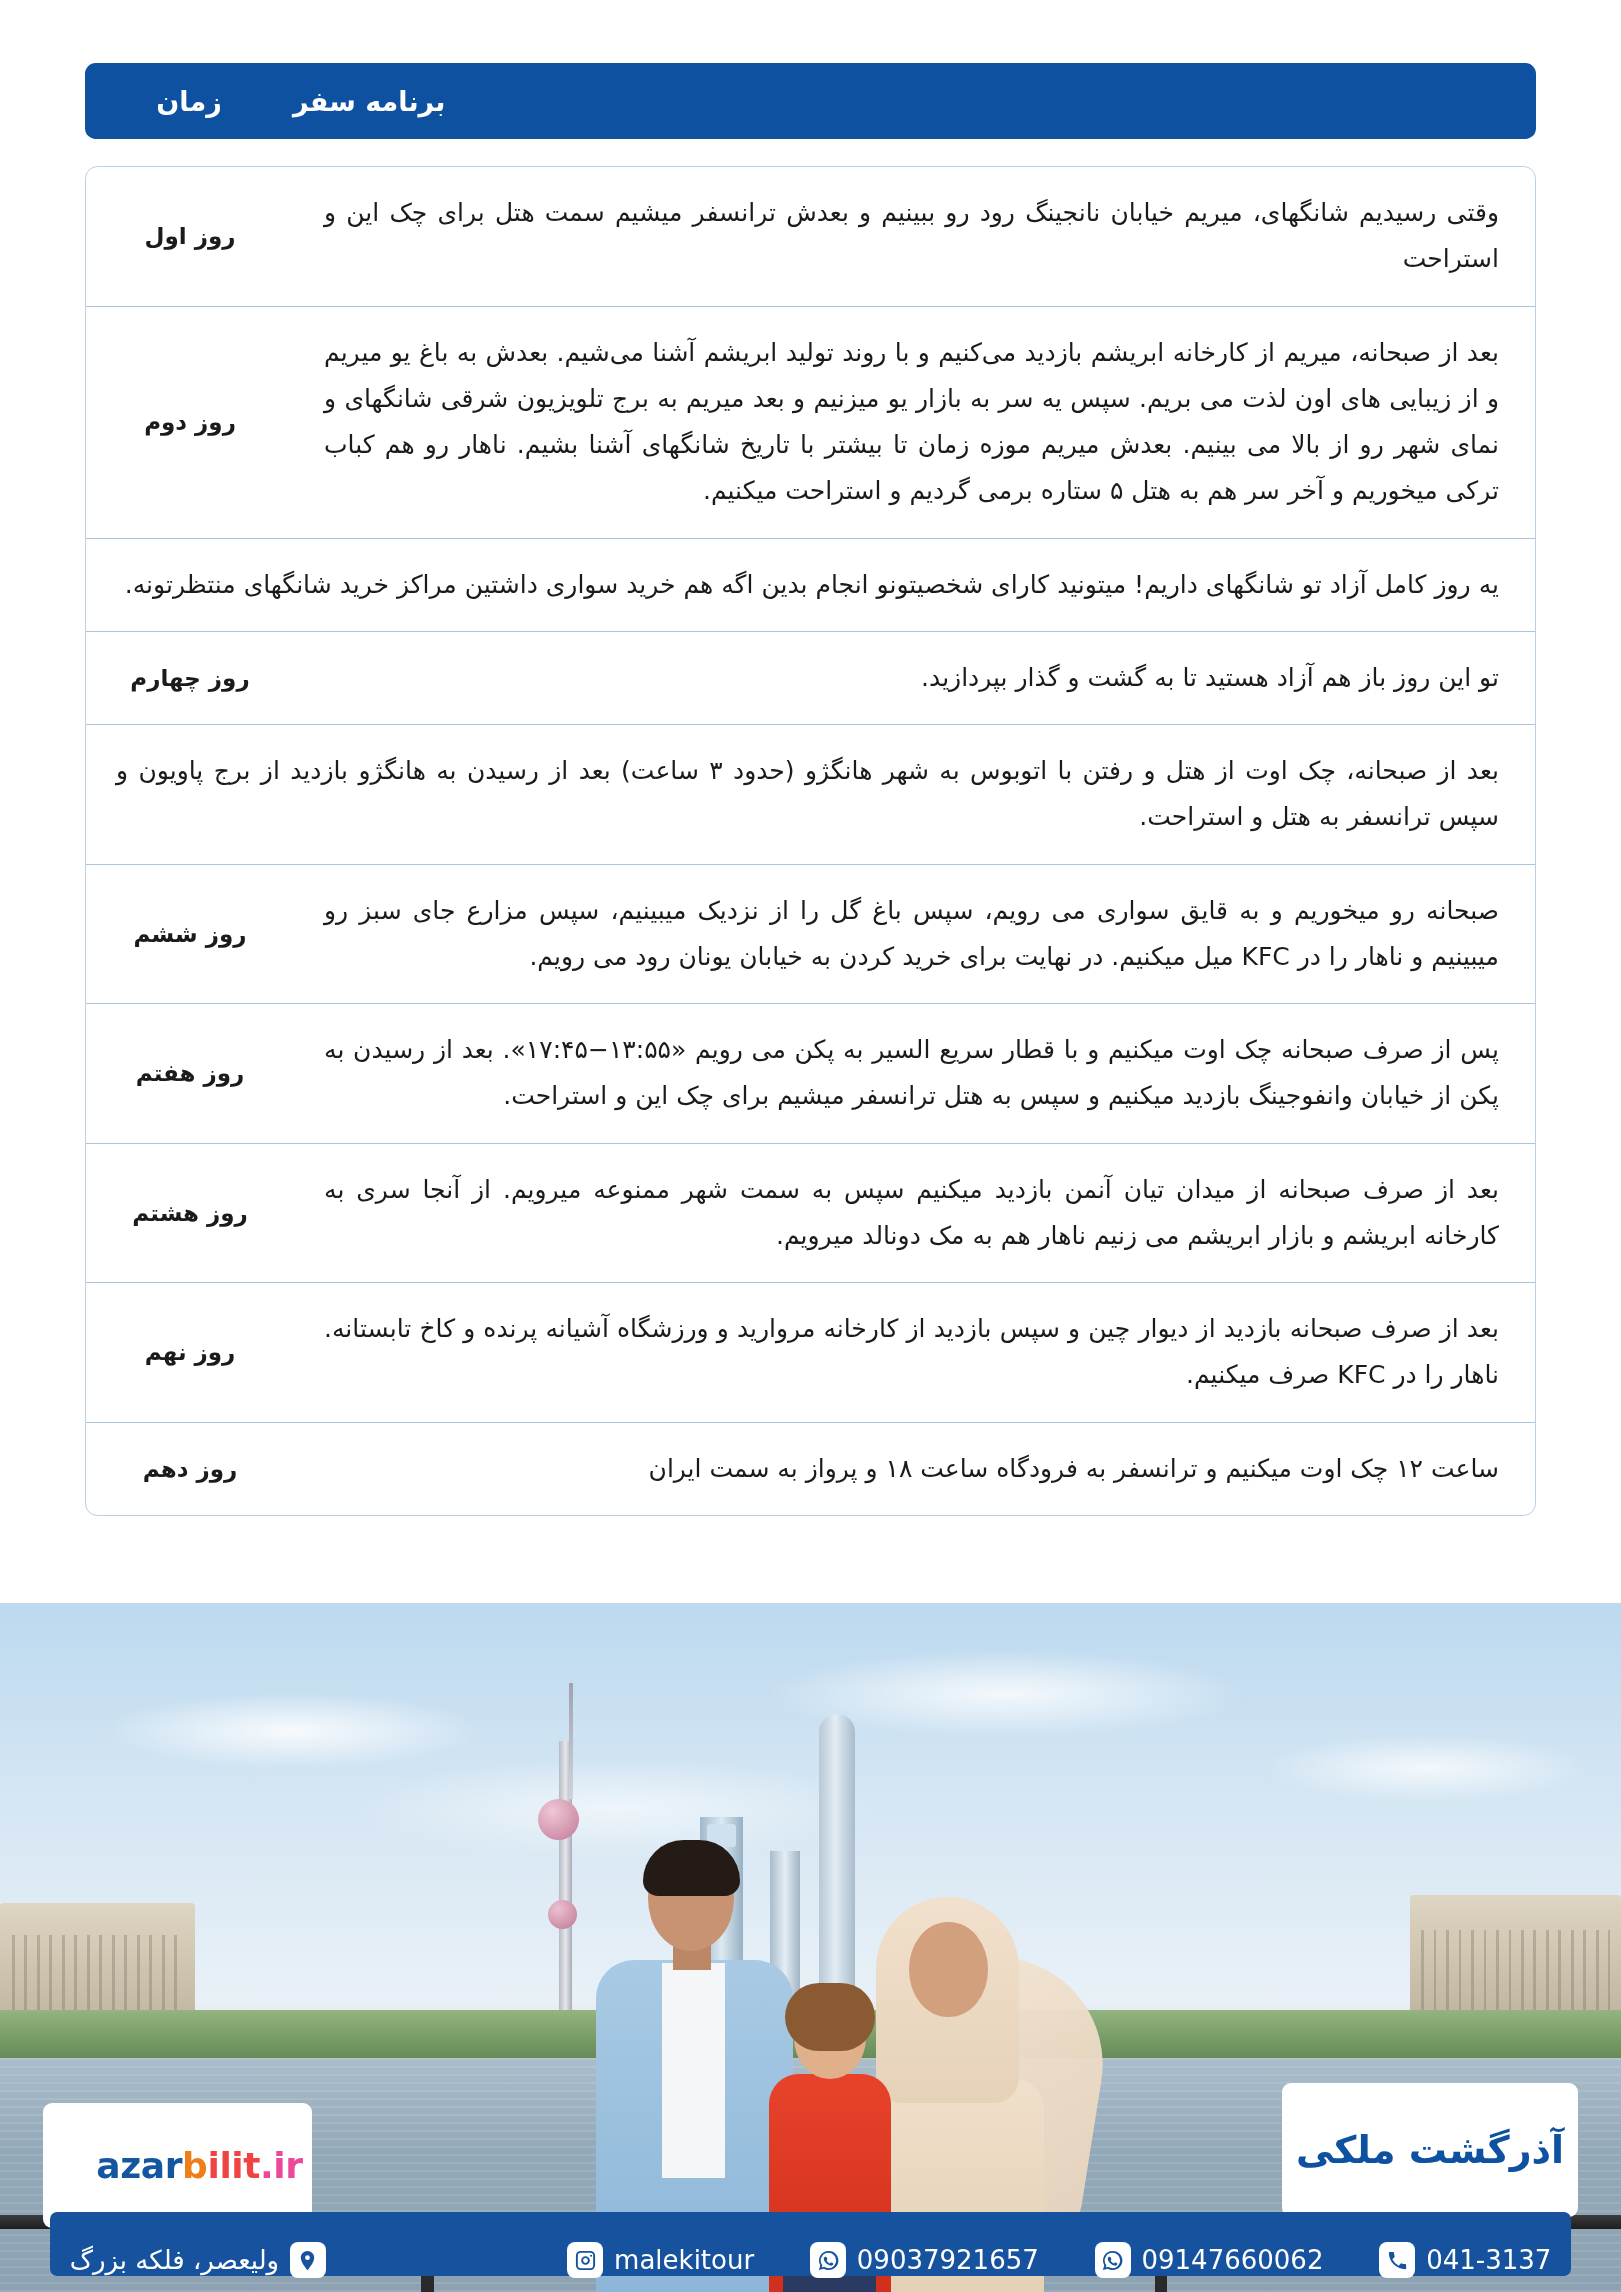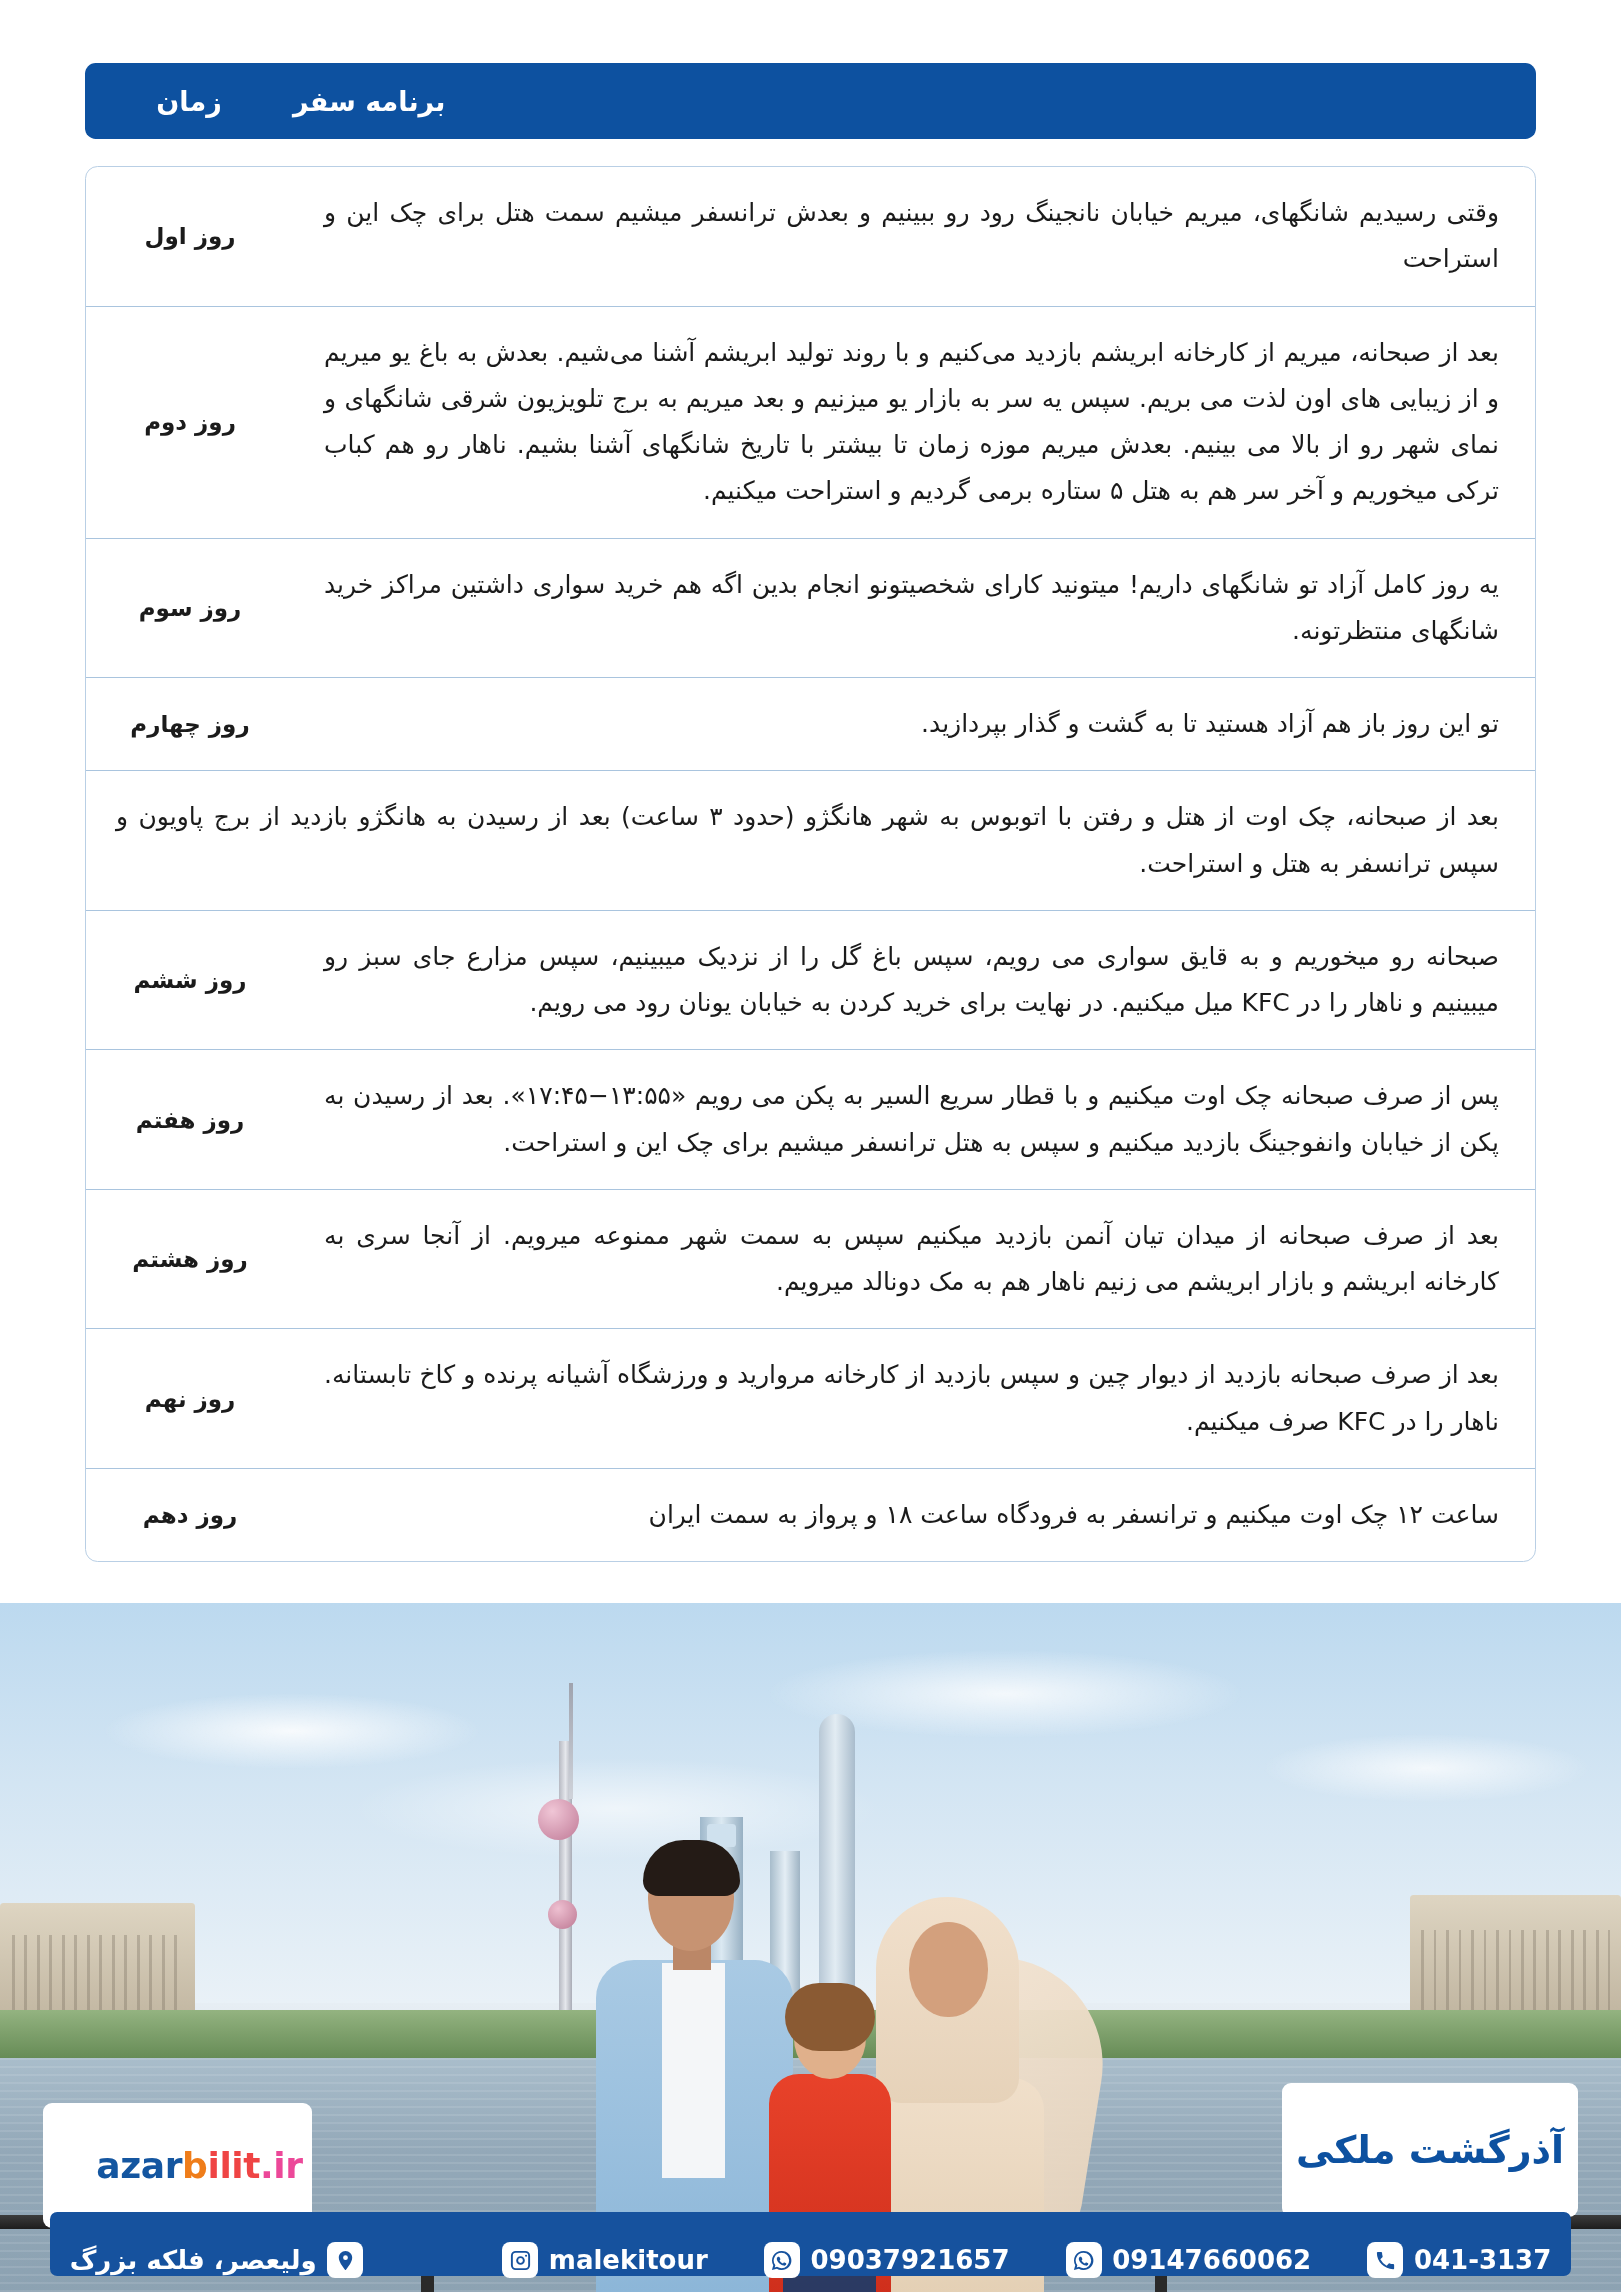--- a/index.html
+++ b/index.html
@@ -231,21 +231,21 @@
 
   
   .contact-bar {
     position:absolute; left:50px; right:50px; top:2212px; height:64px;
     background:#16529e; border-radius:7.2px;
     display:flex; flex-direction:row-reverse; align-items:center;
     padding:0 19.7px; gap:0;
   }
   .contact-item {
     display:flex; flex-direction:row; align-items:center; gap:10.7px;
-    color:#ffffff; font-size:26px; font-weight:bold; direction:ltr;
+    color:#ffffff; font-size:26px; font-weight:normal; direction:ltr;
     white-space:nowrap;
     margin-top:32px;
   }
   .contact-item.rtl { direction:rtl; }
   .ci-icon {
     width:36px; height:36px; border-radius:8px; background:#ffffff;
     display:flex; align-items:center; justify-content:center; flex:0 0 auto;
   }
   .ci-icon svg { width:23px; height:23px; fill:#16529e; }
   .spacer-flex { flex:1 1 auto; }
@@ -276,21 +276,20 @@
         <div class="td-desc">
             <span>بعد از صبحانه، میریم از کارخانه ابریشم بازدید می‌کنیم و با روند تولید ابریشم آشنا می‌شیم. بعدش به باغ یو میریم و از زیبایی های اون لذت می بریم. سپس یه سر به بازار یو میزنیم و بعد میریم به برج تلویزیون شرقی شانگهای و نمای شهر رو از بالا می بینیم. بعدش میریم موزه زمان تا بیشتر با تاریخ شانگهای آشنا بشیم. ناهار رو هم کباب ترکی میخوریم و آخر سر هم به هتل ۵ ستاره برمی گردیم و استراحت میکنیم.</span>
           </div>
         <div class="td-day">روز دوم</div>
       </div>
 
       <div class="trow">
         <div class="td-desc">
             <span>یه روز کامل آزاد تو شانگهای داریم! میتونید کارای شخصیتونو انجام بدین اگه هم خرید سواری داشتین مراکز خرید شانگهای منتظرتونه.</span>
           </div>
-        <div class="td-day">روز سوم</div>
       </div>
 
       <div class="trow">
         <div class="td-desc">
             <span>تو این روز باز هم آزاد هستید تا به گشت و گذار بپردازید.</span>
           </div>
         <div class="td-day">روز چهارم</div>
       </div>
 
       <div class="trow">

